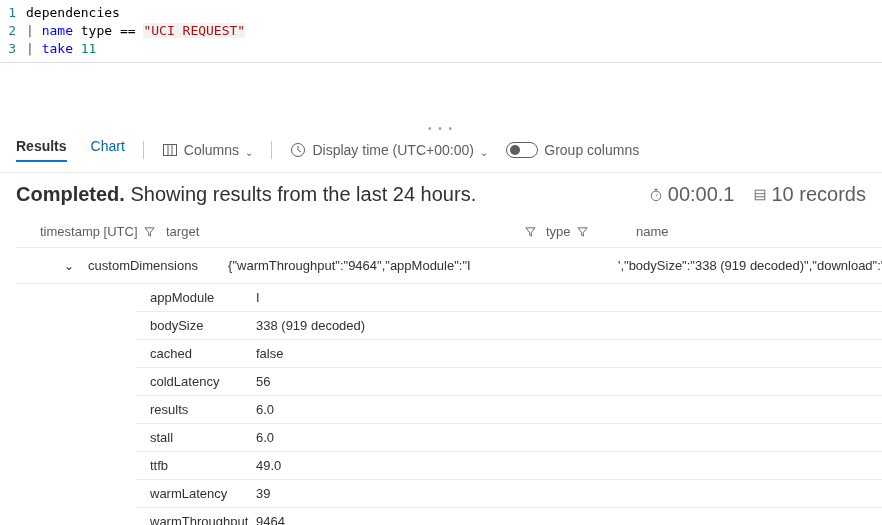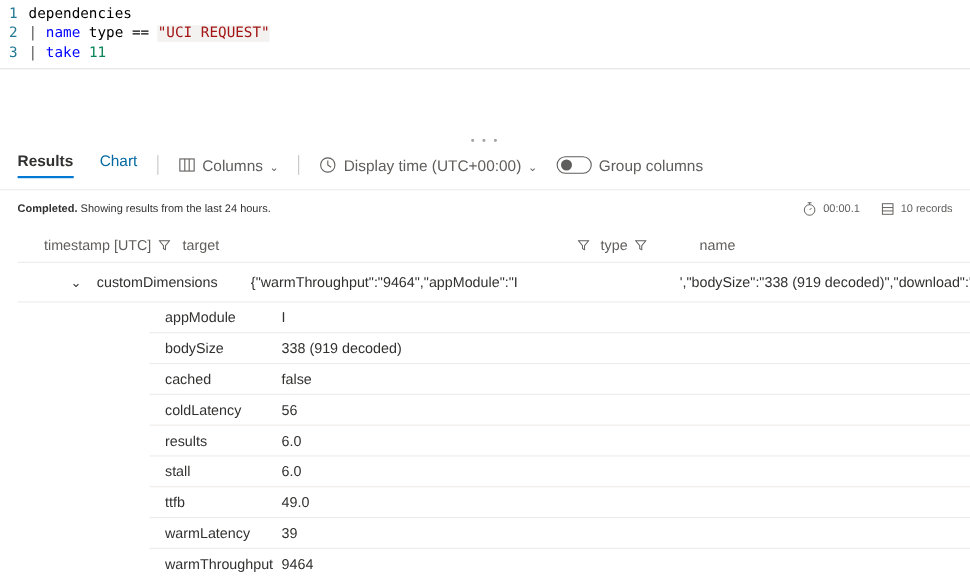--- a/index.html
+++ b/index.html
@@ -22,21 +22,21 @@
 .tabs { display: flex; gap: 24px; }
 .tab { cursor: pointer; padding-bottom: 6px; color: #0369a1; }
 .tab.active { color: #323130; font-weight: 600; border-bottom: 2px solid #0078d4; }
 .tb-sep { width: 1px; height: 18px; background: #c8c6c4; }
 .tb-item { display: inline-flex; align-items: flex-end; gap: 6px; cursor: pointer; color: #605e5c; }
 .tb-item svg { width: 16px; height: 16px; }
 .chev { font-size: 10px; color: #605e5c; }
 .toggle { width: 32px; height: 16px; border-radius: 8px; border: 1px solid #605e5c; position: relative; display: inline-block; vertical-align: middle; }
 .toggle::after { content: ""; position: absolute; width: 10px; height: 10px; border-radius: 50%; background: #605e5c; top: 2px; left: 3px; }
 
-.status-bar { display: flex; align-items: center; padding: 10px 16px; font-size: 10px; justify-content: space-between; }
+.status-bar { display: flex; align-items: center; padding: 10px 16px; font-size: 20px; justify-content: space-between; }
 .status-right { display: flex; align-items: flex-end; gap: 18px; color: #605e5c; }
 .status-right .it { display: inline-flex; align-items: center; gap: 5px; }
 
 .grid { font-size: 13px; padding: 0 0 0 16px; }
 .hdr-row { display: flex; align-items: center; color: #605e5c; border-bottom: 1px solid #edebe9; padding: 8px 0; gap: 0; }
 .col { display: inline-flex; align-items: center; gap: 6px; padding-right: 10px; }
 .col.ts { width: 150px; padding-left: 24px; }
 .col.id { width: 130px; }
 .col.target { width: 380px; }
 .col.type { width: 90px; }

